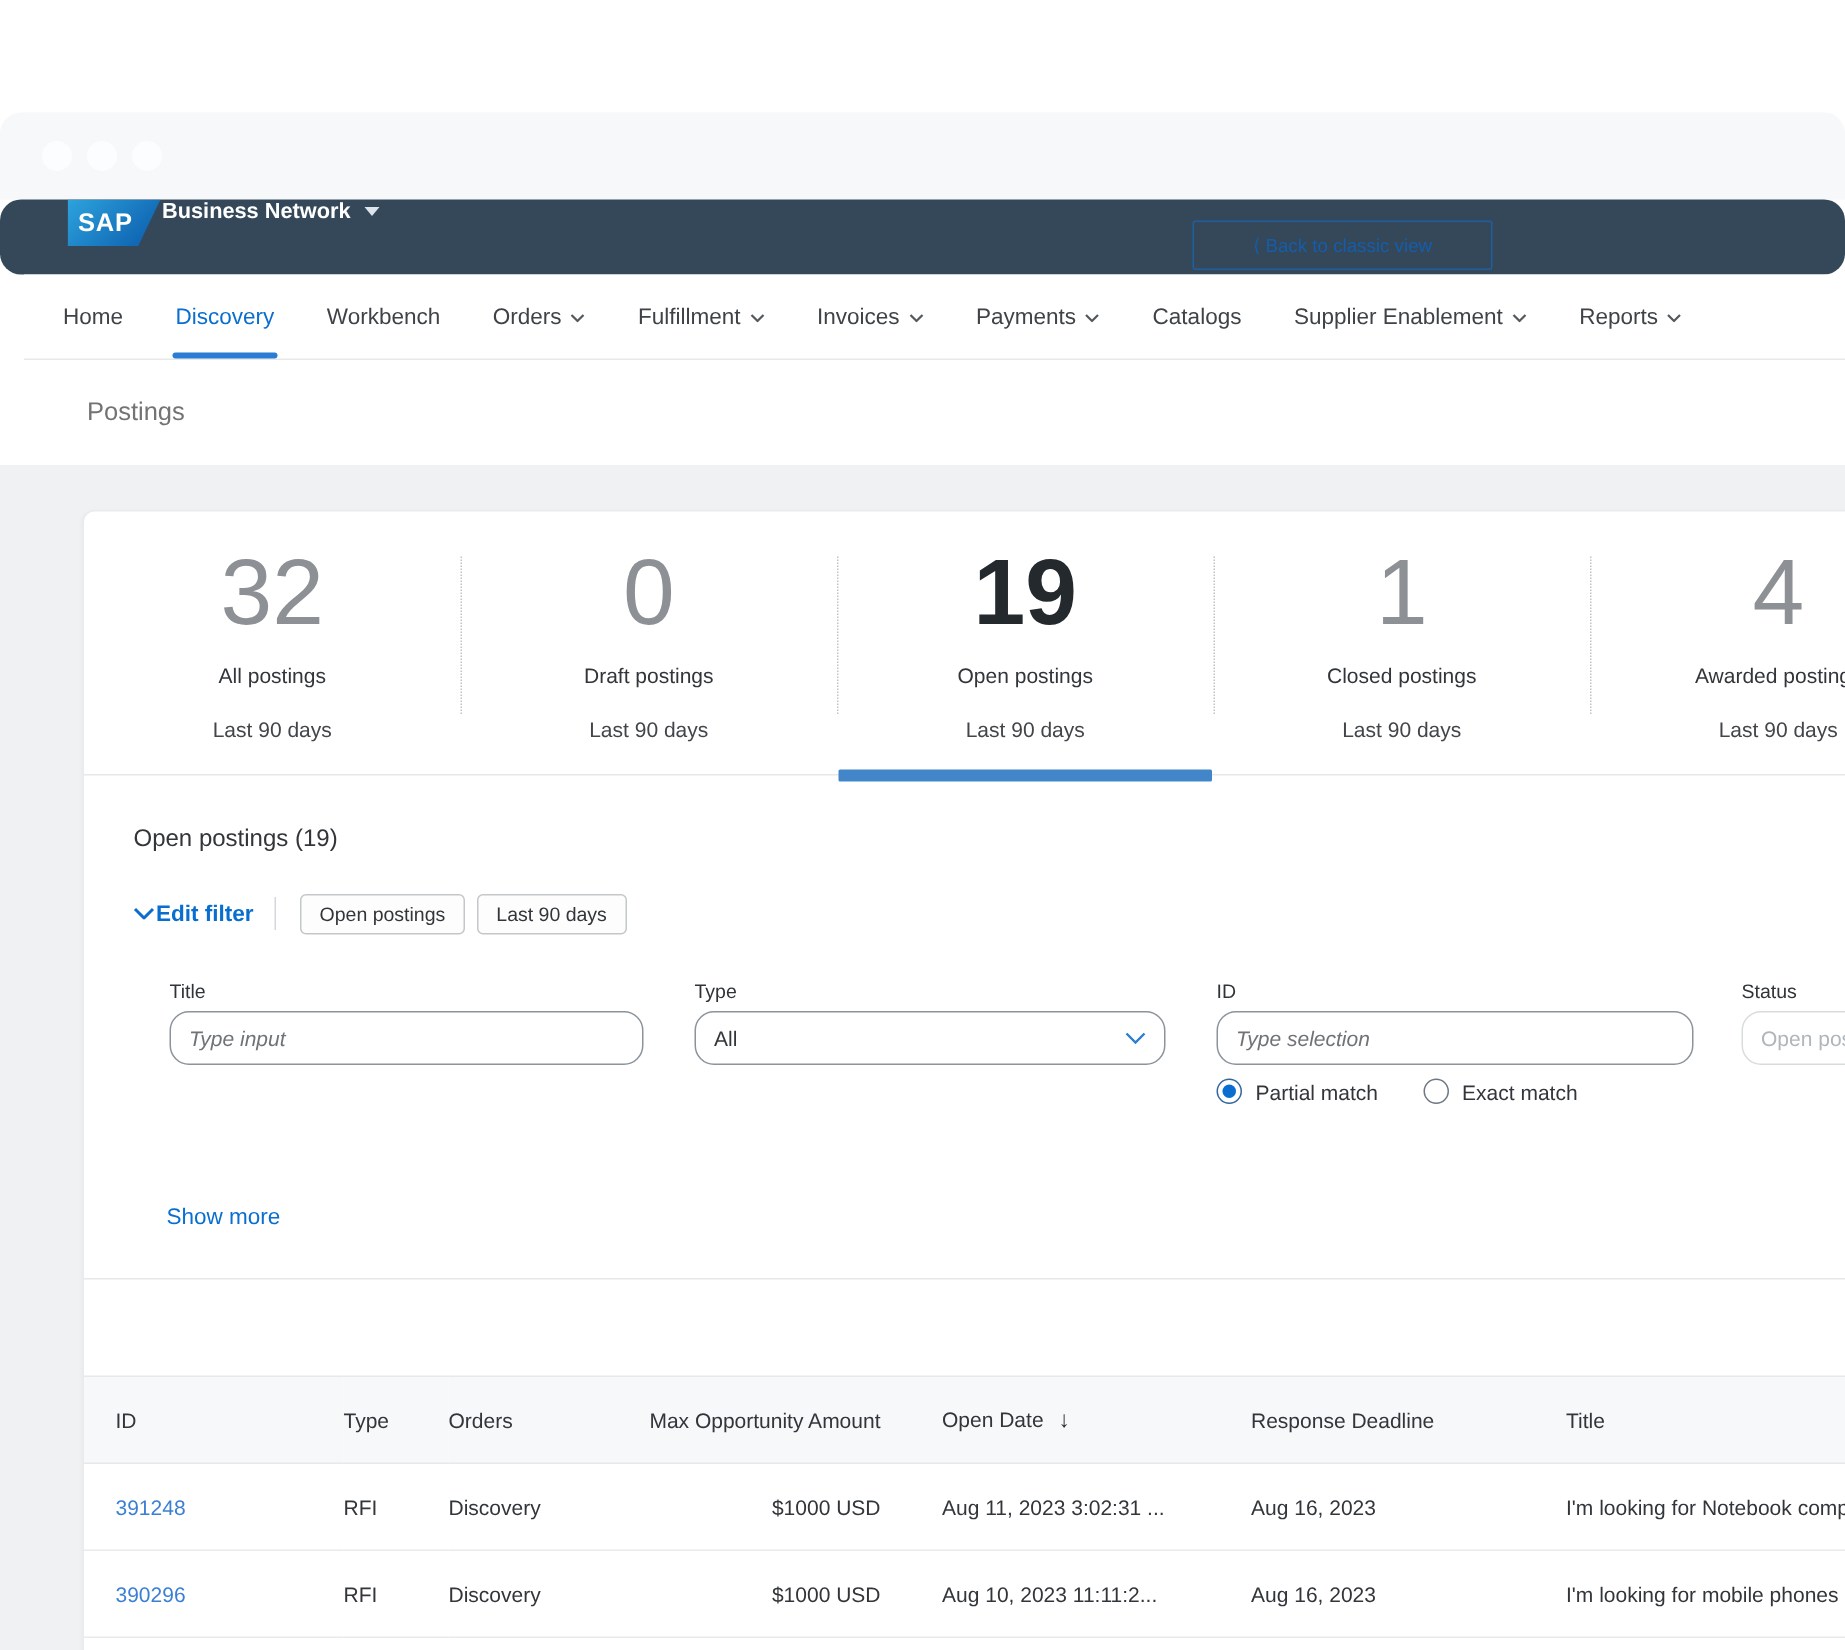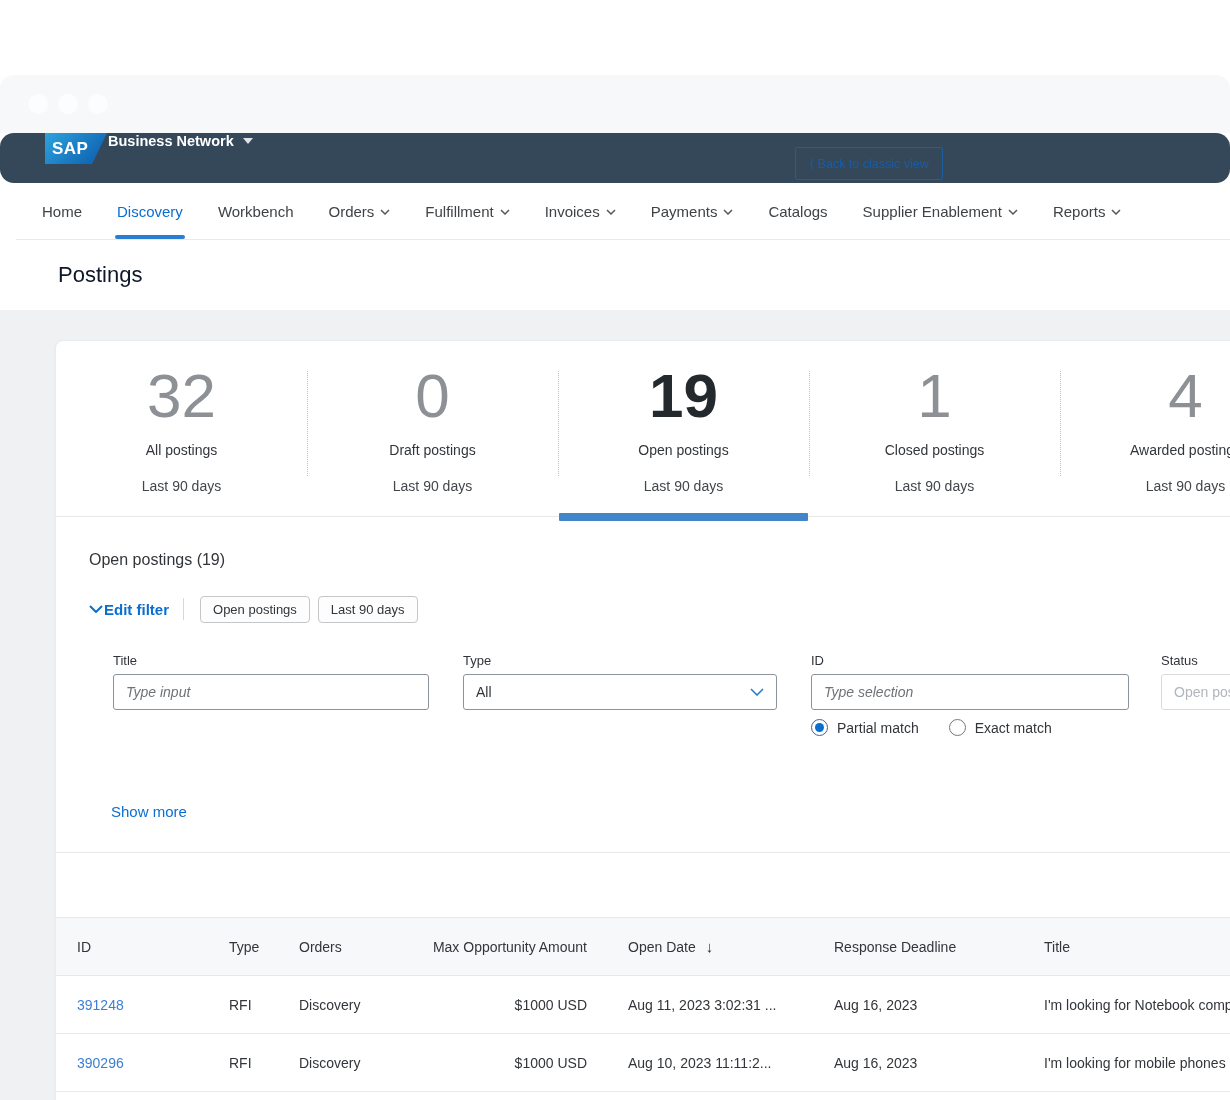--- a/index.html
+++ b/index.html
@@ -15,38 +15,38 @@
   
   .shell { position:absolute; top:133px; left:0; width:1230px; height:50px;
     background:#34485a; display:flex; align-items:flex-start; padding-left:45px;border-radius:14px; }
   .sap-logo { width:62px; height:31px; background:linear-gradient(135deg,#2da3dd 0%,#1168b4 80%);
     clip-path:polygon(0 0,100% 0,76% 100%,0 100%); display:flex; align-items:center;
     padding-left:7px; color:#fff; font-weight:bold; font-size:17px; letter-spacing:.5px; }
   .brand-name { margin-left:1px; color:#ffffff; font-weight:bold; font-size:14.5px;
     display:flex; align-items:center; gap:9px; cursor:pointer; }
   .brand-caret { width:0; height:0; border-left:5px solid transparent; border-right:5px solid transparent;
     border-top:6px solid #dde4ea; }
-  .classic-btn { position:absolute; left:795px; top:14px; height:33px; width:148px;
+  .classic-btn { position:absolute; left:795px; top:14px; height:33px; width:200px;
     border:1px solid #1d5f9f; border-radius:2px; background:transparent; color:#155dab;
     font-size:12.5px; font-family:inherit; cursor:pointer; }
 
   
   .navbar { position:absolute; top:183px; left:16px; width:1230px; height:57px; background:#fff;
     border-bottom:1px solid #e6e8ea; display:flex; align-items:stretch; padding-left:26px; gap:35px; }
   .nav-item { position:relative; display:flex; align-items:center; gap:6px; font-size:15px;
     color:#3f4347; cursor:pointer; white-space:nowrap; }
   .nav-item .chev { display:flex; margin-top:2px; }
   .nav-item.active { color:#0a6ed1; }
   .nav-item.active::after { content:""; position:absolute; left:-2px; right:-2px; bottom:0;
     height:4px; background:#2b7cd3; border-radius:2px; }
 
   
   .crumb-band { position:absolute; top:240px; left:0; width:1230px; height:70px; background:#fff;
     display:flex; align-items:center; padding-left:58px; }
-  .crumb-title { font-size:22px; color:#0f172a; }
+  .crumb-title { font-size:17px; color:#737373; }
 
   
   .page-bg { position:absolute; top:310px; left:0; width:1230px; height:790px; background:#eff1f2; }
 
   
   .card { position:absolute; top:340px; left:55px; width:1360px; height:780px; background:#fff;
     border:1px solid #e9ebec; border-radius:8px 8px 0 0; box-shadow:0 1px 3px rgba(0,0,0,.04); }
 
   
   .stats-row { display:flex; width:1255px; height:176px; border-bottom:1px solid #e6e8ea; }
@@ -67,21 +67,21 @@
   .edit-filter { display:flex; align-items:center; gap:1px; color:#0a6ed1; font-size:15px;
     font-weight:bold; cursor:pointer; }
   .vdiv { width:1px; height:22px; background:#d5d8da; margin:0 16px 0 14px; }
   .chips { display:flex; gap:8px; }
   .chip { border:1px solid #c4c7c9; border-radius:4px; background:#fdfdfd; padding:5px 12px;
     font-size:13px; color:#32363a; cursor:pointer; }
 
   .form-row { position:relative; margin-top:30px; height:110px; }
   .field { position:absolute; top:0; }
   .field-label { display:block; font-size:13px; color:#30343a; margin-bottom:6px; }
-  .tbox { height:36px; border:1px solid #8b949c; border-radius:3px; background:#fff;
+  .tbox { height:36px; border:1px solid #8b949c; border-radius:13px; background:#fff;
     display:flex; align-items:center; padding:16px 12px; font-size:14px; width:100%; }
   .placeholder { font-style:italic; color:#6f7377; }
   .f-title { left:57px;  width:316px; }
   .f-type  { left:407px; width:314px; }
   .f-id    { left:755px; width:318px; }
   .f-status{ left:1105px; width:200px; }
   .f-type .tbox { justify-content:space-between; cursor:pointer; }
   .f-status .tbox { border-color:#d9dcdf; color:#b0b6bb; }
   .radio-row { margin-top:9px; display:flex; gap:30px; align-items:center; }
   .radio-opt { display:flex; align-items:center; gap:9px; font-size:14px; color:#32363a; cursor:pointer; }

